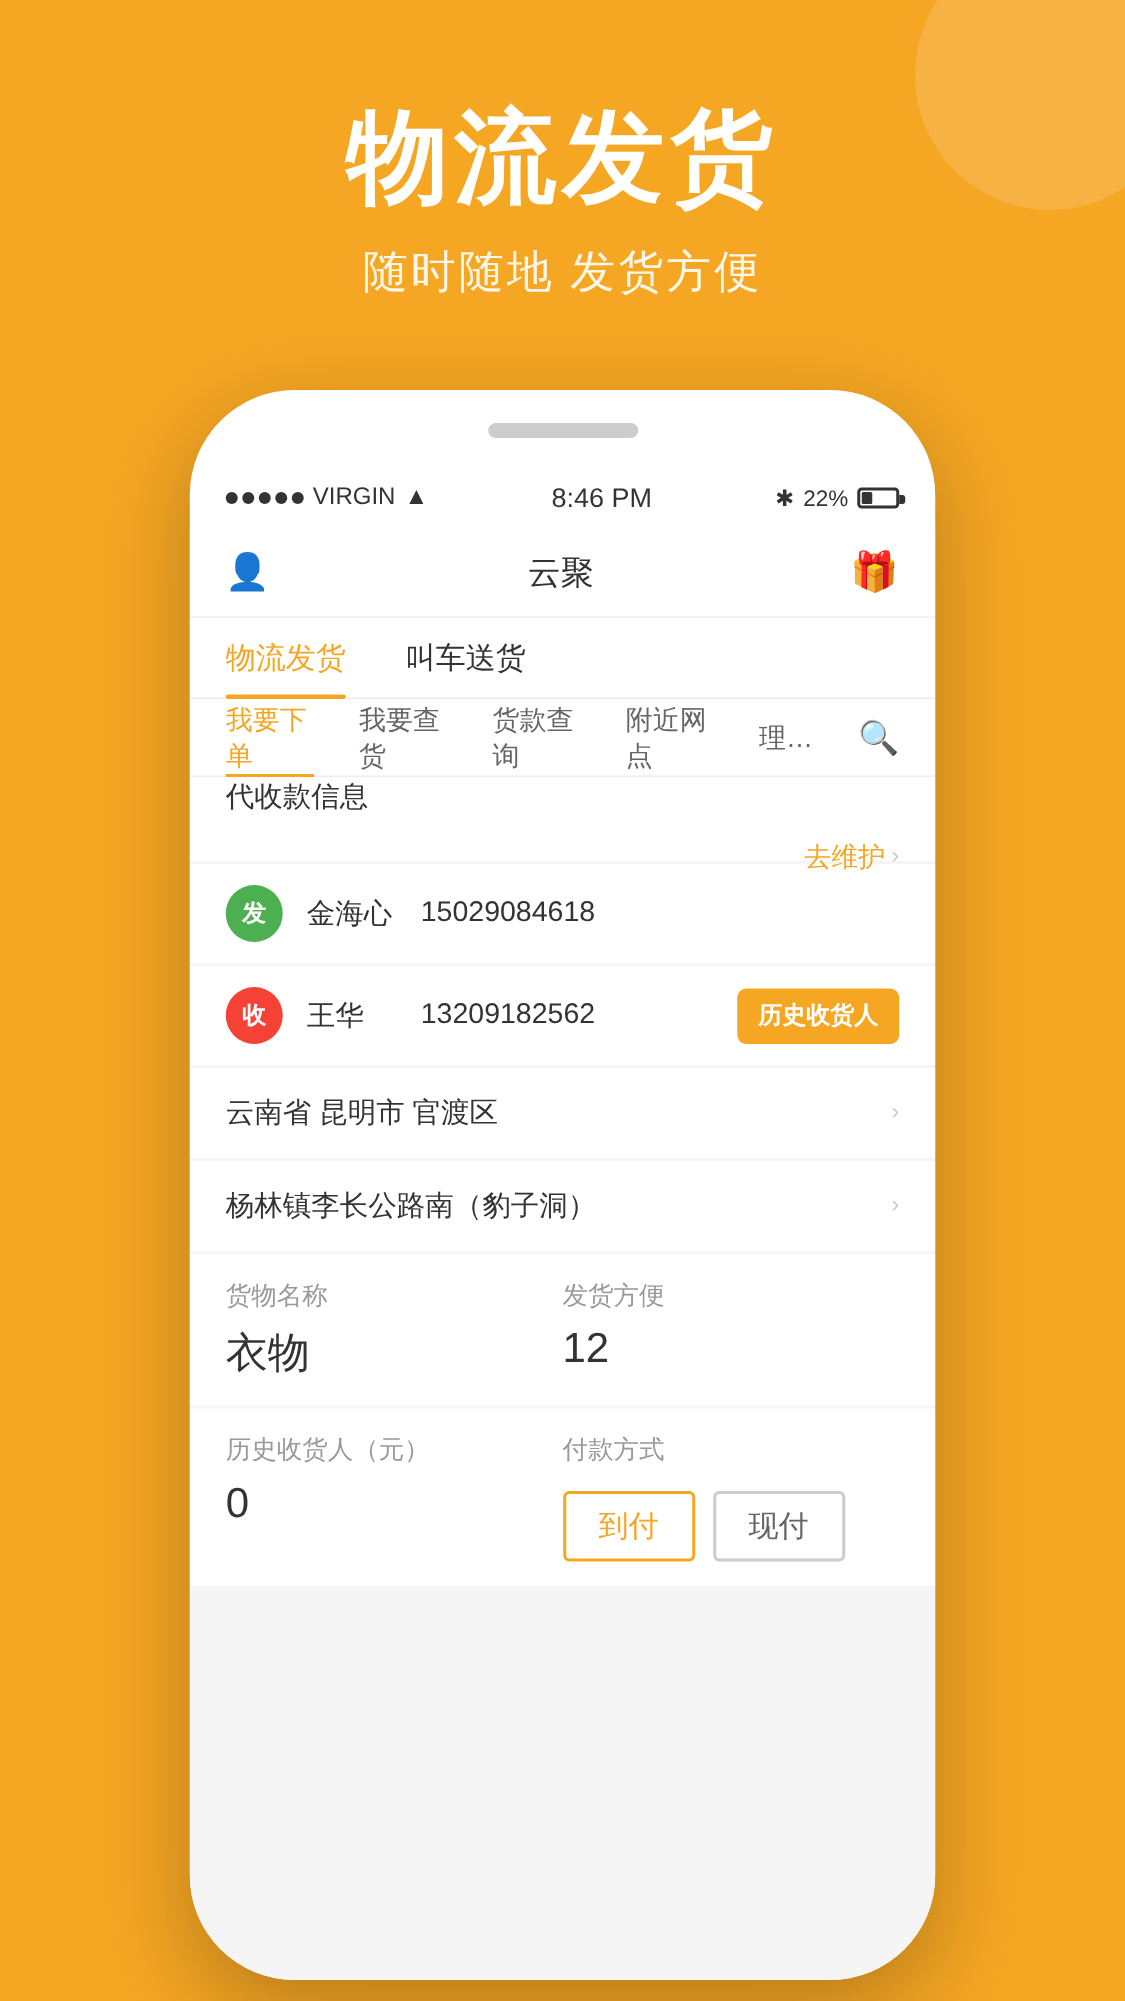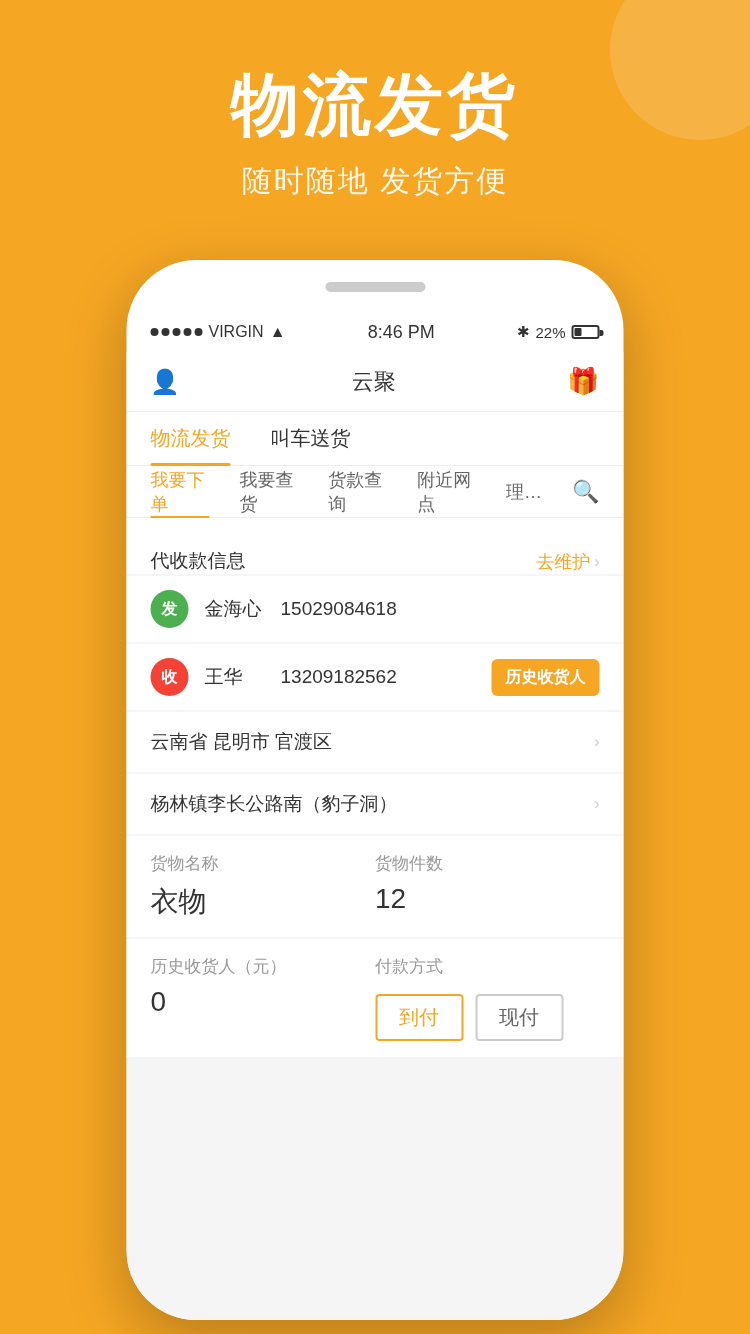--- a/index.html
+++ b/index.html
@@ -237,21 +237,21 @@
     
     .form-area {
       padding: 0;
       background: #f5f5f5;
     }
 
     .section-header {
       background: #fff;
       height: 56px;
       display: flex;
-      align-items: flex-end;
+      align-items: flex-start;
       justify-content: space-between;
       padding: 0 24px;
       margin-bottom: 2px;
     }
     .section-title {
       font-size: 19px;
       color: #333;
     }
     .section-action {
       font-size: 18px;
@@ -506,21 +506,21 @@
         <span class="chevron">›</span>
       </div>
 
       <div class="goods-section">
         <div class="goods-grid">
           <div>
             <div class="goods-label">货物名称</div>
             <div class="goods-value">衣物</div>
           </div>
           <div>
-            <div class="goods-label">货物件数</div>
+            <div class="goods-label">发货方便</div>
             <div class="goods-value">12</div>
           </div>
         </div>
       </div>
 
       <div class="payment-row">
         <div class="payment-grid">
           <div>
             <div class="payment-label">历史收货人（元）</div>
             <div class="payment-value">0</div>

